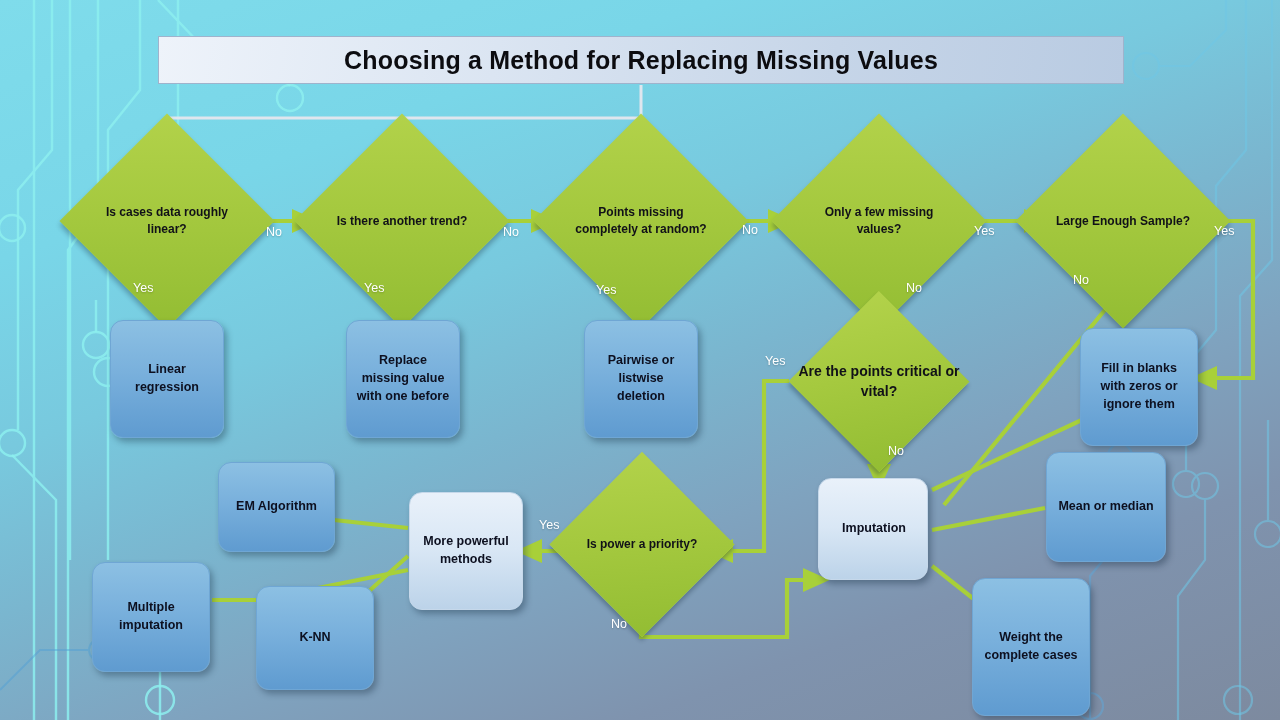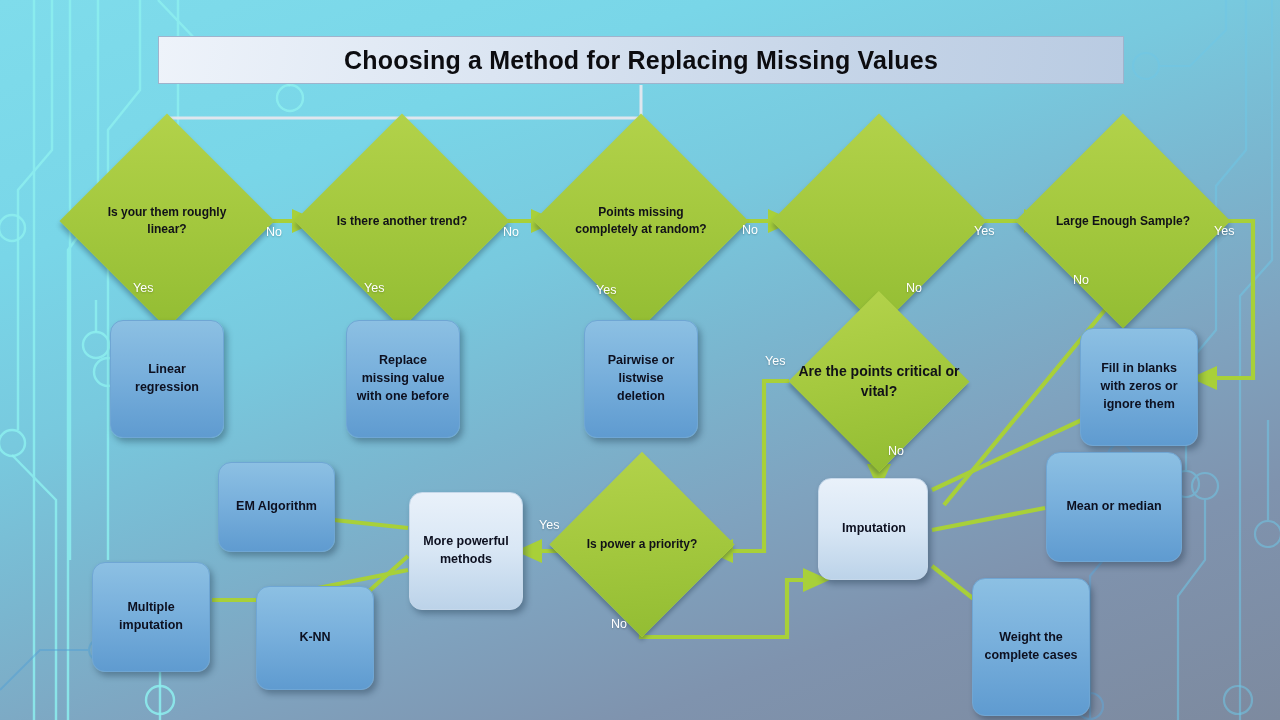--- a/index.html
+++ b/index.html
@@ -211,35 +211,36 @@
       <path d="M408 570 L258 600 L212 600"></path>
     </g>
   </svg>
 
   <div class="title-banner">
     <span class="t">Choosing a Method for Replacing Missing Values</span>
   </div>
 
   <div class="node diamond" style="left:91px; top:145px; width:152px; height:152px;">
     <span class="shape"></span>
-    <span class="lbl">Is your them roughly linear?</span>
+    <span class="lbl">Is cases data roughly linear?</span>
   </div>
 
   <div class="node diamond" style="left:326px; top:145px; width:152px; height:152px;">
     <span class="shape"></span>
     <span class="lbl">Is there another trend?</span>
   </div>
 
   <div class="node diamond" style="left:565px; top:145px; width:152px; height:152px;">
     <span class="shape"></span>
     <span class="lbl">Points missing completely at random?</span>
   </div>
 
   <div class="node diamond" style="left:803px; top:145px; width:152px; height:152px;">
     <span class="shape"></span>
+    <span class="lbl">Only a few missing values?</span>
   </div>
 
   <div class="node diamond" style="left:1047px; top:145px; width:152px; height:152px;text-align:center;">
     <span class="shape"></span>
     <span class="lbl">Large Enough Sample?</span>
   </div>
 
   <div class="node rbox blue" style="left:110px; top:320px; width:114px; height:118px;">
     <span>Linear regression</span>
   </div>
@@ -271,21 +272,21 @@
 
   <div class="node diamond" style="left:564px; top:479px; width:156px; height:131px; font-size:12px;">
     <span class="shape" style="transform:rotate(45deg) scale(.84,1.0);"></span>
     <span class="lbl">Is power a priority?</span>
   </div>
 
   <div class="node rbox pale" style="left:818px; top:478px; width:110px; height:102px;padding-left:10px;">
     <span>Imputation</span>
   </div>
 
-  <div class="node rbox blue" style="left:1046px; top:452px; width:136px; height:110px;border-radius:14px;">
+  <div class="node rbox blue" style="left:1046px; top:452px; width:120px; height:110px;">
     <span>Mean or median</span>
   </div>
 
   <div class="node rbox blue" style="left:92px; top:562px; width:118px; height:110px;">
     <span>Multiple imputation</span>
   </div>
 
   <div class="node rbox blue" style="left:256px; top:586px; width:118px; height:104px;">
     <span>K-NN</span>
   </div>

